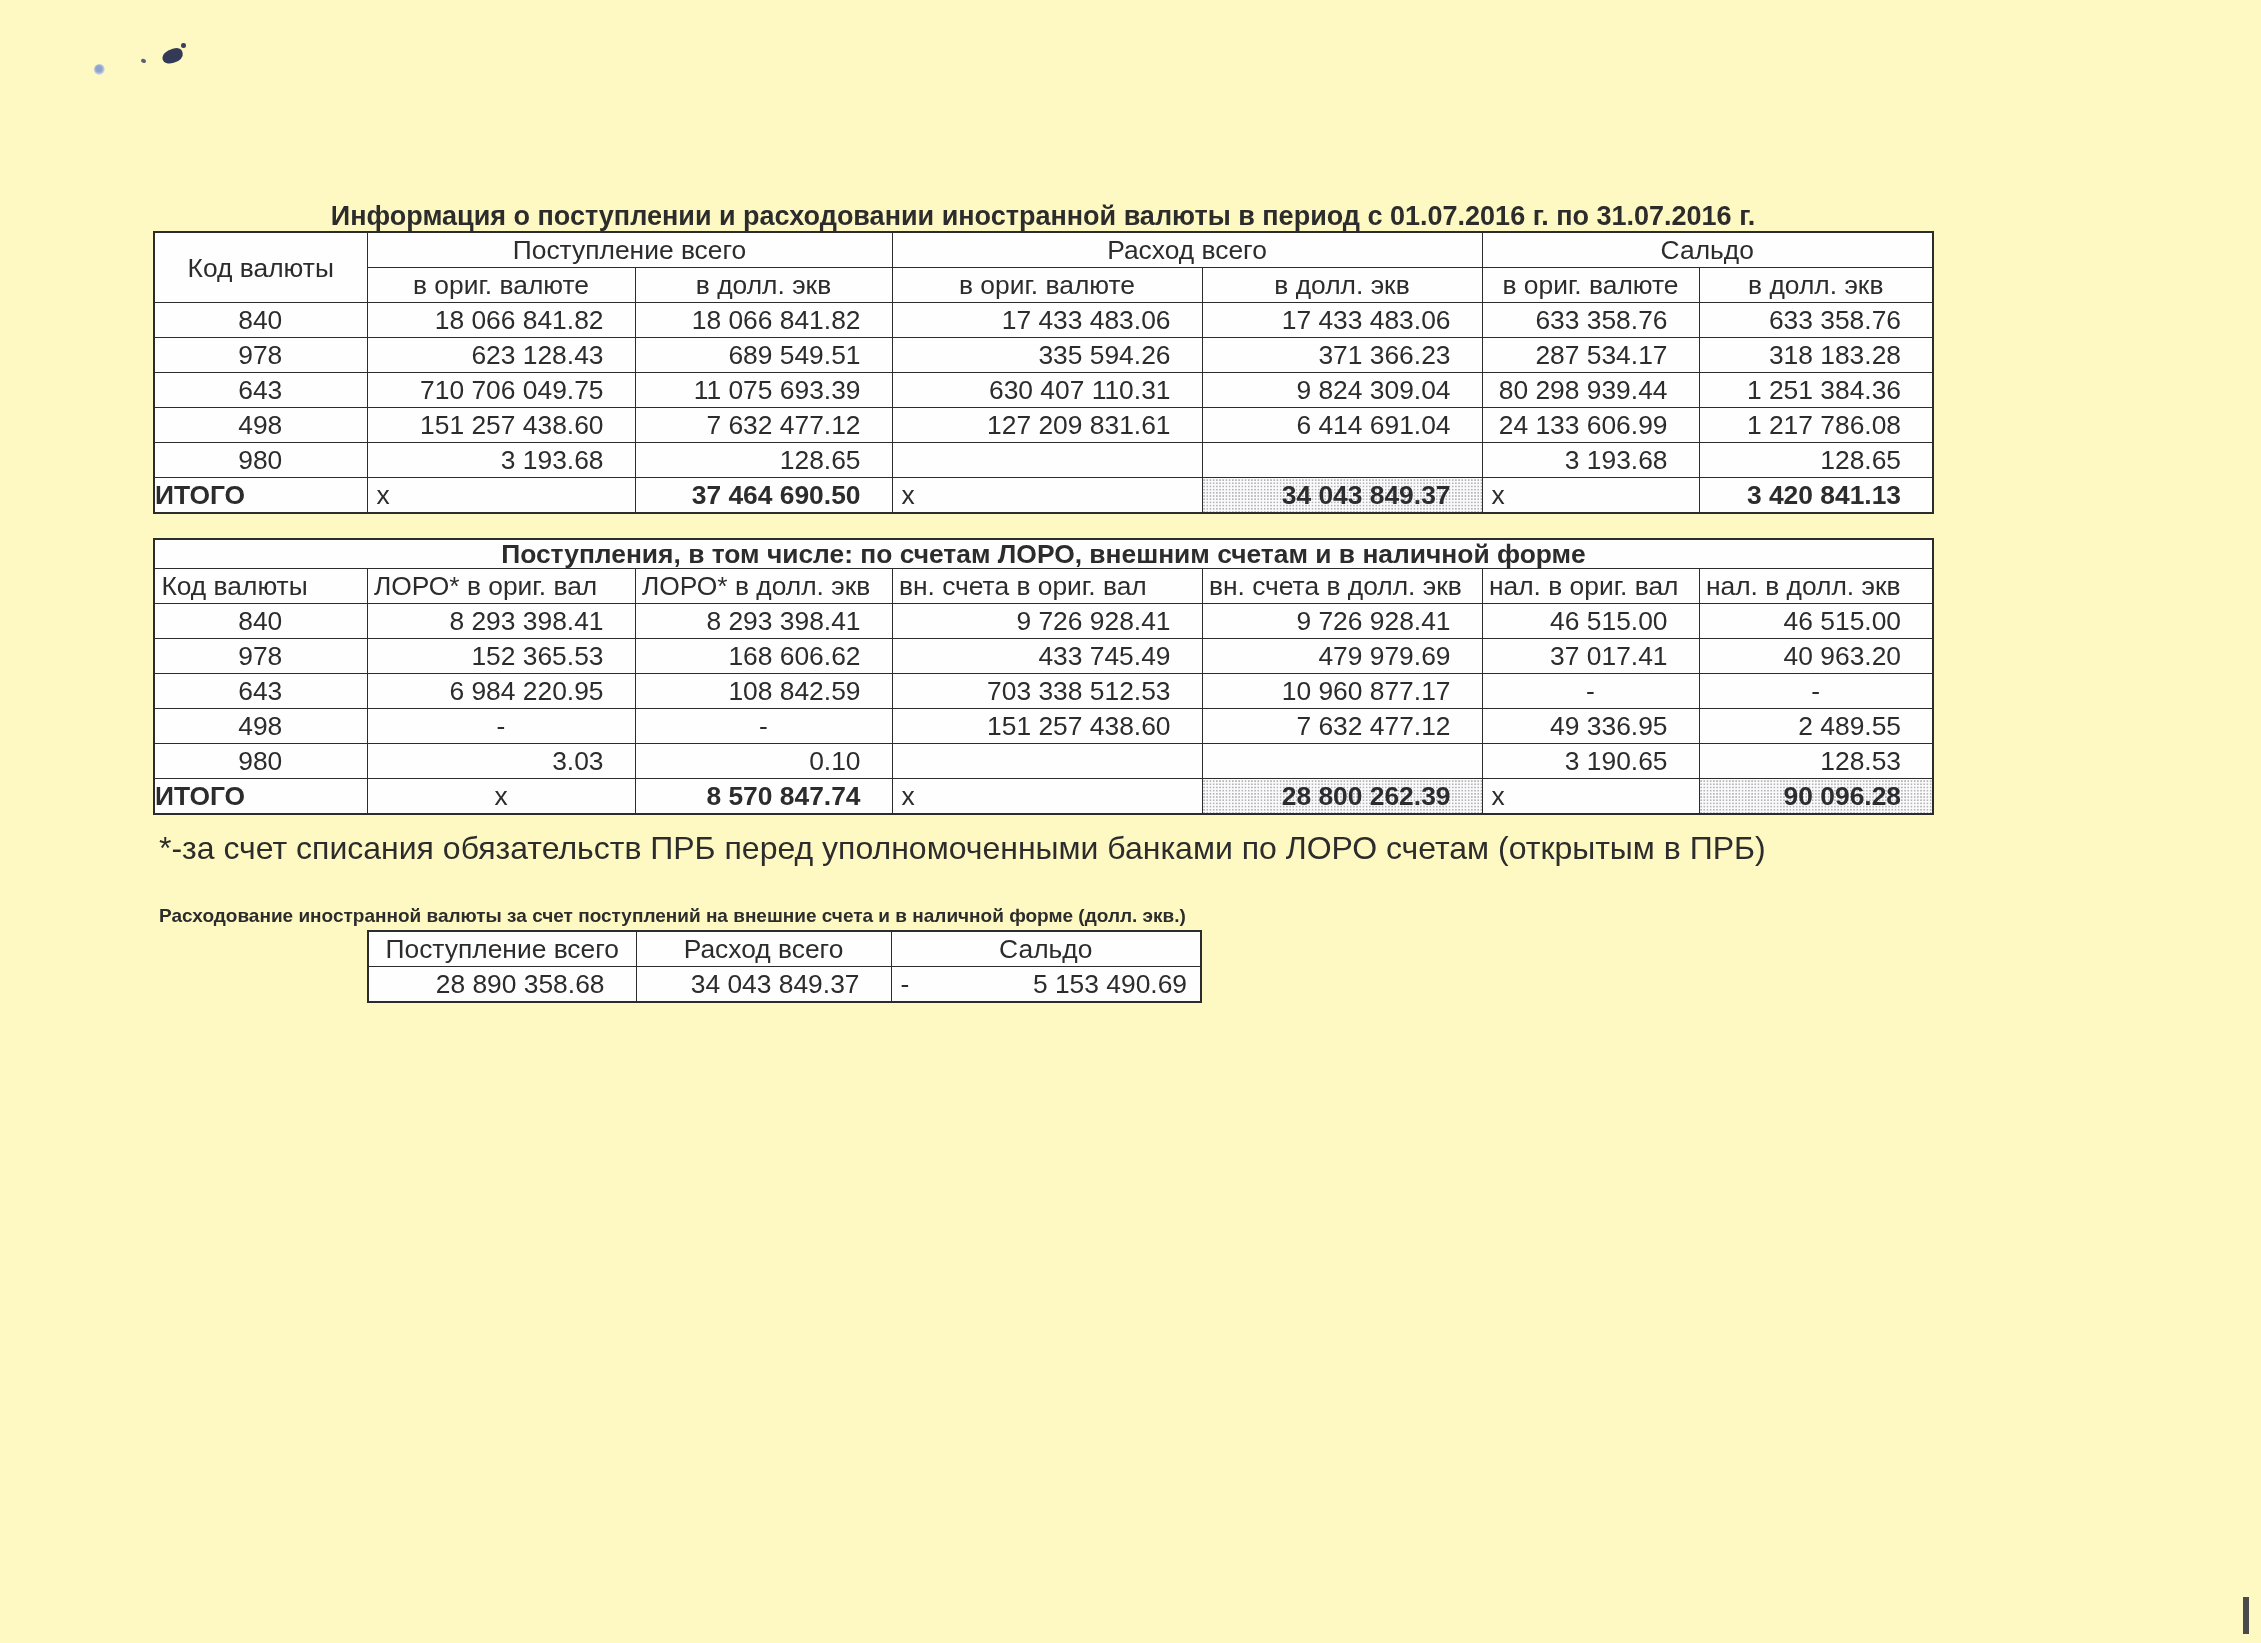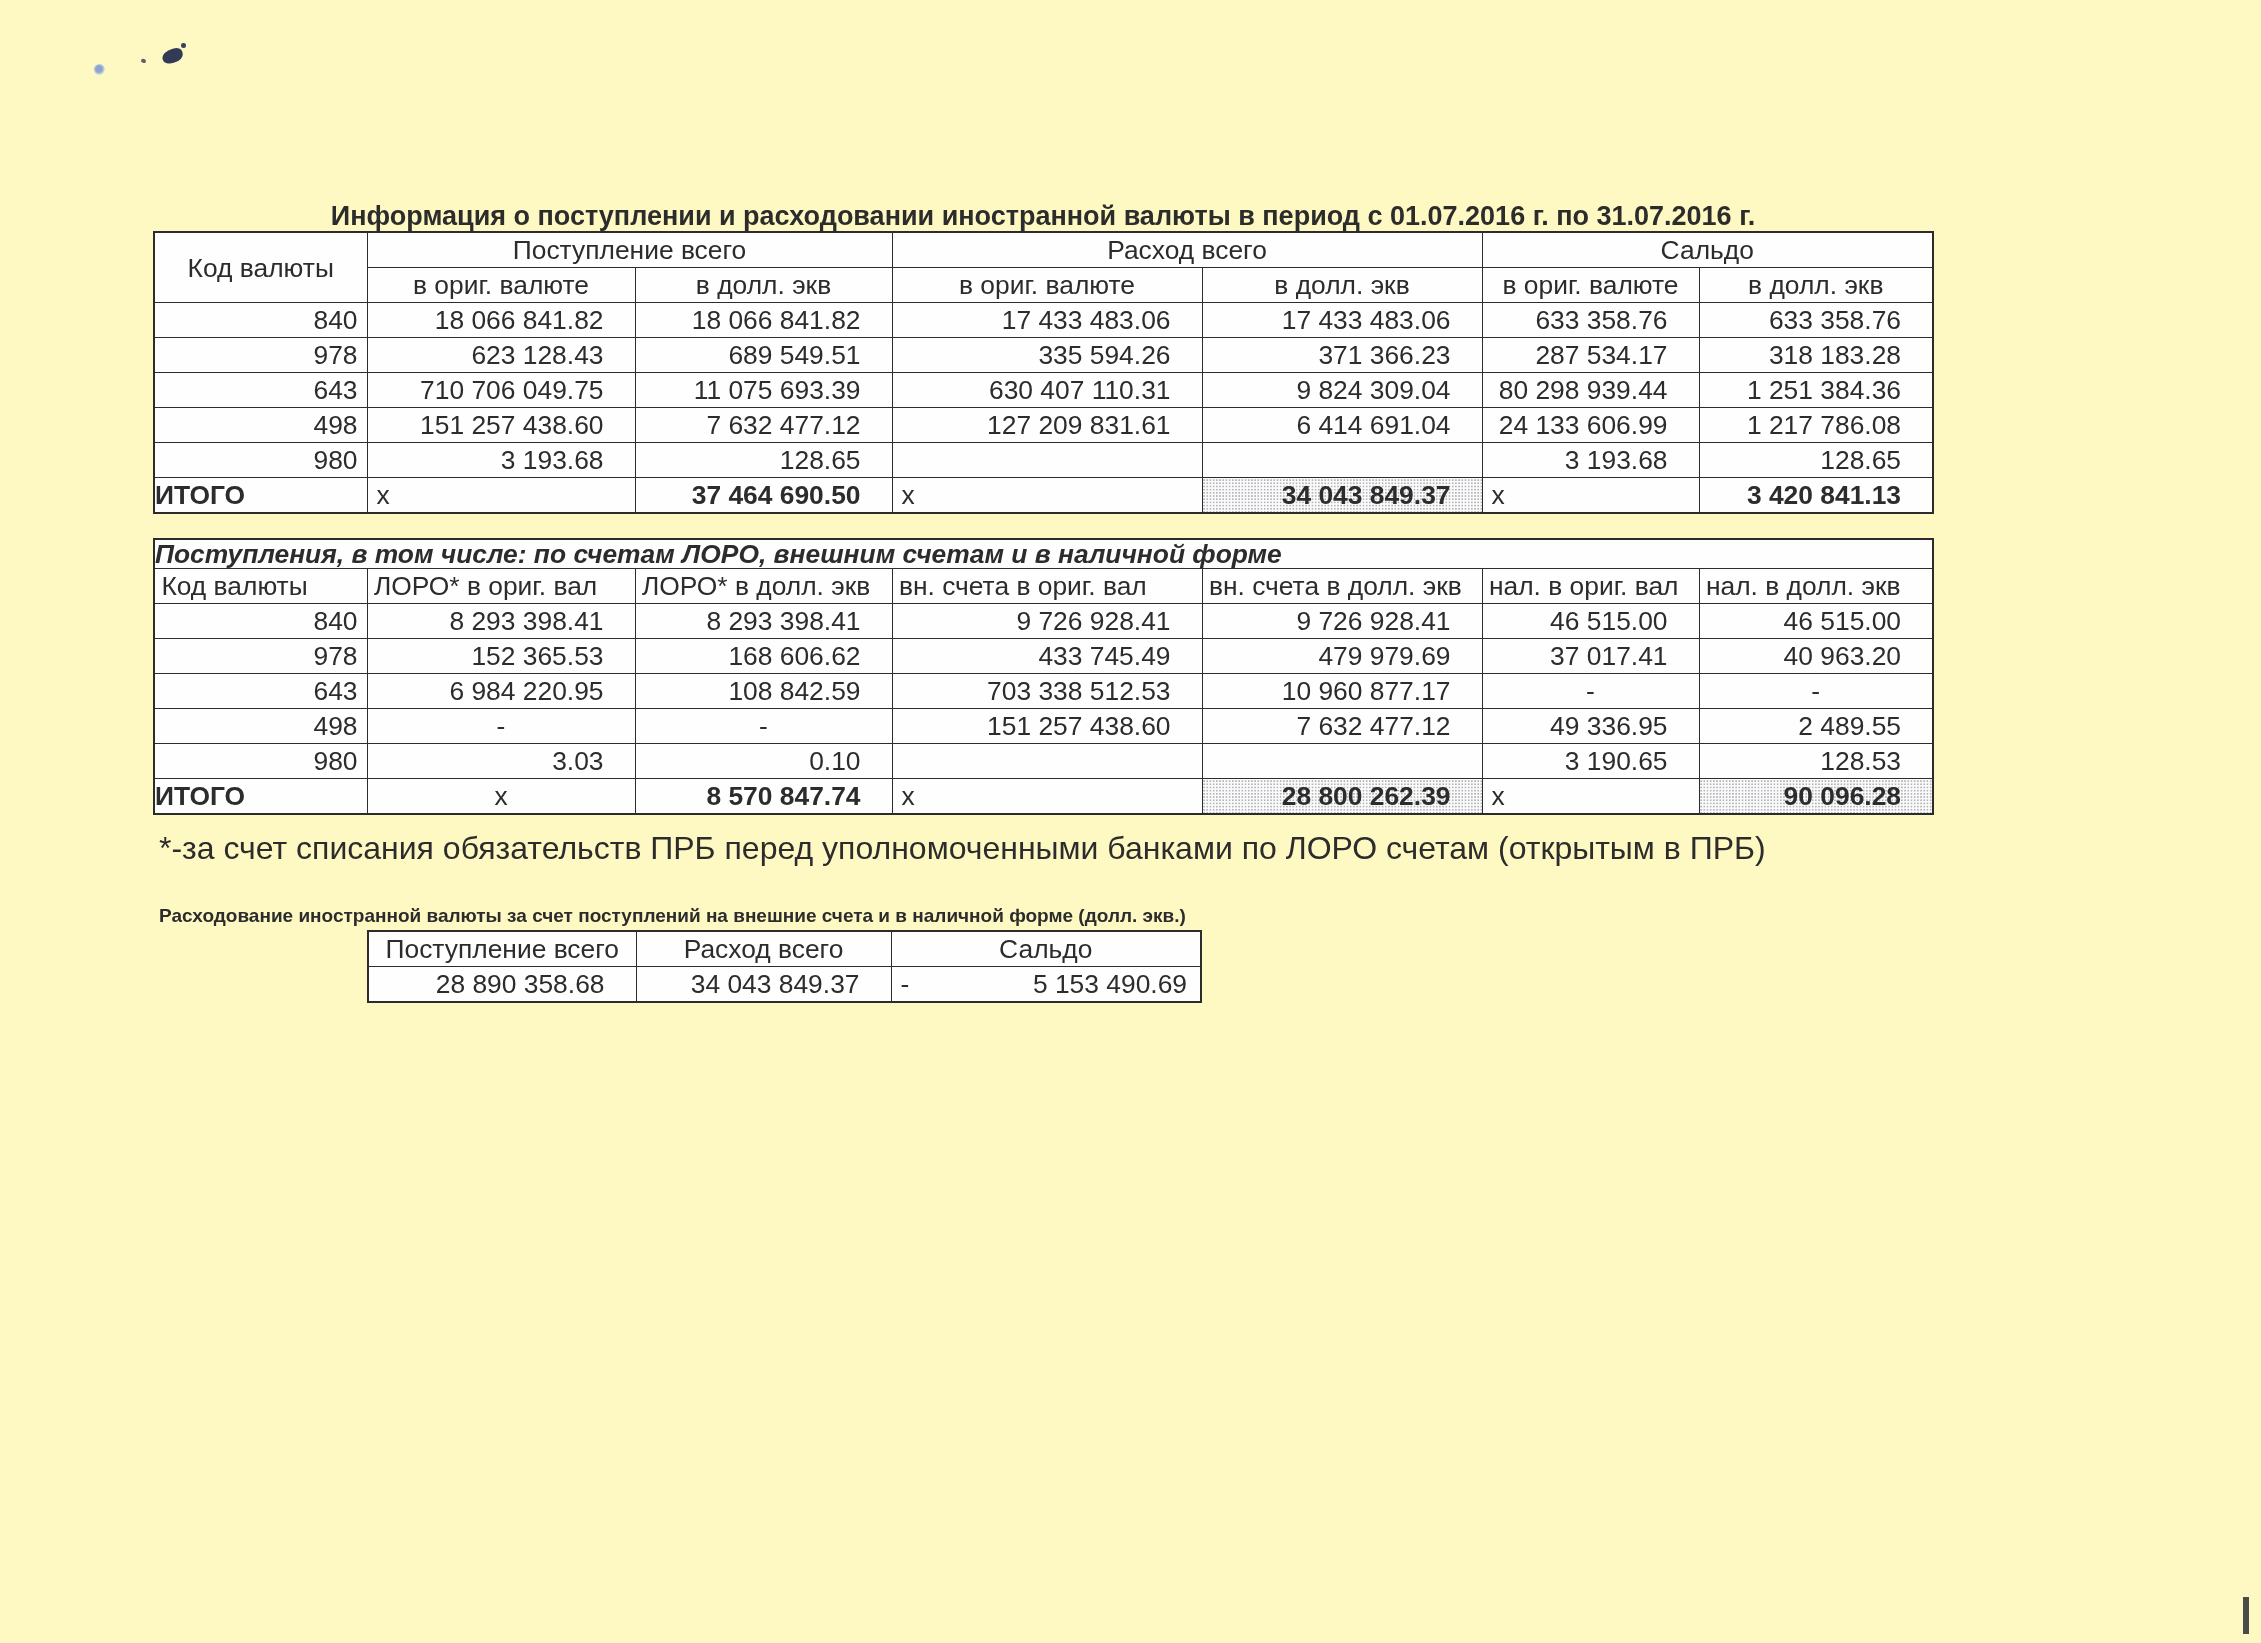--- a/index.html
+++ b/index.html
@@ -44,25 +44,25 @@
     border:2.6px solid #2c2c2c;}
   #table1{position:absolute;left:153px;top:231px;}
   #table2{position:absolute;left:153px;top:538px;}
   #table3{position:absolute;left:367px;top:930px;}
   td{
     border:1.9px solid #2c2c2c;
     height:34px;font-size:26.4px;line-height:28px;
     padding:0;white-space:nowrap;overflow:hidden;
     vertical-align:middle;color:#2c2c2c;
   }
-  .caption-row td{font-weight:bold;height:26px;font-style:italic;}
+  .caption-row td{font-weight:bold;text-align:center;height:26px;}
   .hc{text-align:center;}
   .hl{text-align:left;padding-left:6.4px;}
   .num{text-align:right;padding-right:31px;}
-  .code{text-align:right;padding-right:9px;padding-left:8px;}
+  .code{text-align:center;padding-right:9px;padding-left:8px;}
   .x{text-align:left;padding-left:9px;}
   .xc{text-align:center;}
   .dash{text-align:center;}
   .b{font-weight:bold;}
   .t-label{font-weight:bold;}
   .shaded{
     background-color:#fafafa;
     background-image:radial-gradient(#b3b3b9 0.9px, rgba(255,255,255,0) 1.1px);
     background-size:3.2px 3.2px;
   }

